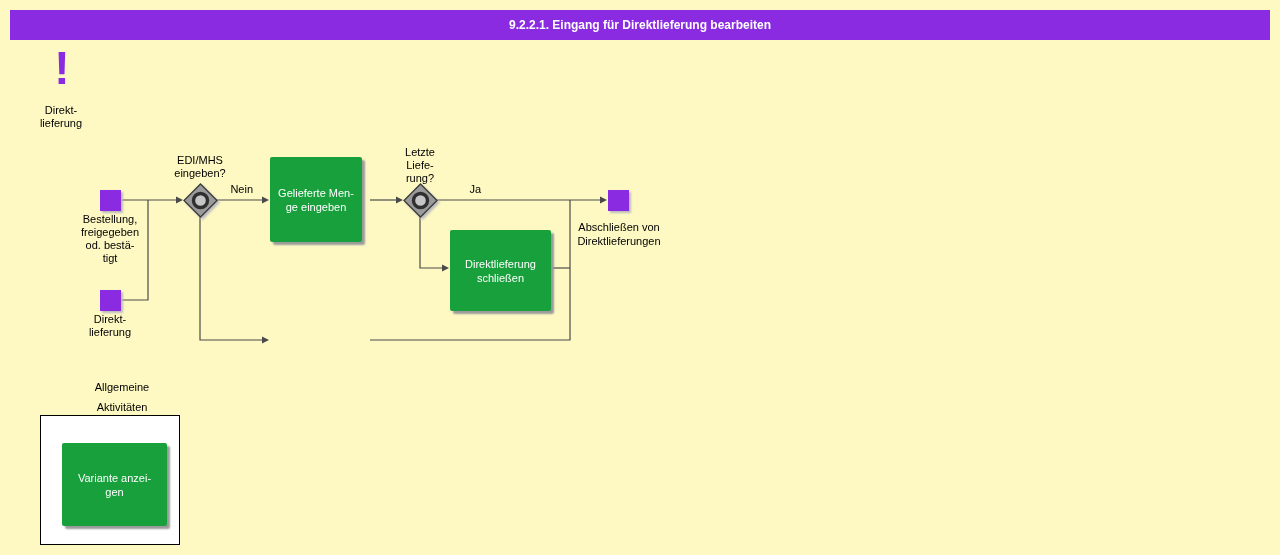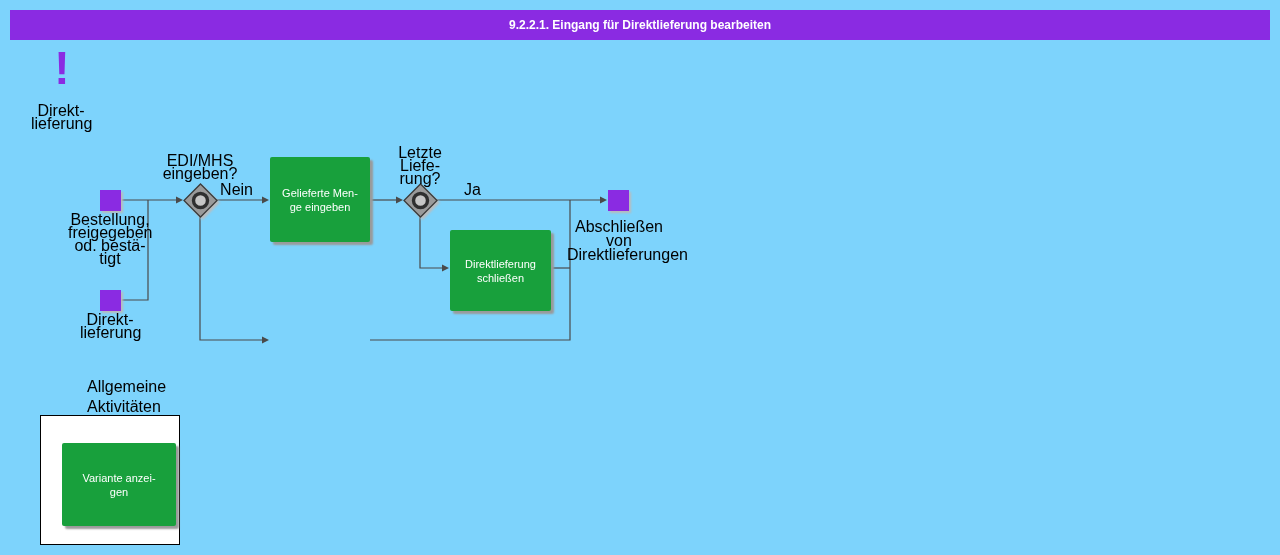--- a/index.html
+++ b/index.html
@@ -2,35 +2,35 @@
 <html style="--purple: #8A2BE2; --green: #18A03C; --wire: #4A4A4A;"><head>
 <meta charset="utf-8">
 <style>
   :root{
     --purple:#8A2BE2;
     --green:#18A03C;
     --wire:#4A4A4A;
   }
   html,body{margin:0;padding:0;background:#fff;}
   body{font-family:"Liberation Sans",sans-serif;color:#000;}
-  .canvas{position:relative;width:1280px;height:555px;background:#7dd3fc;overflow:hidden;}
+  .canvas{position:relative;width:1280px;height:555px;background:#fef9c3;overflow:hidden;}
 
   .titlebar{
     position:absolute;left:10px;top:10px;width:1260px;height:30px;
     background:var(--purple);color:#fff;font-size:12px;font-weight:bold;
     display:flex;align-items:center;justify-content:center;
   }
 
   .warn{
     position:absolute;left:48px;top:42px;width:28px;height:52px;
     color:var(--purple);font-size:46px;font-weight:bold;line-height:52px;text-align:center;
   }
 
   .lbl{
-    position:absolute;font-size:16px;line-height:13px;text-align:center;
+    position:absolute;font-size:11px;line-height:13px;text-align:center;
     white-space:pre-line;color:#000;
   }
   .lbl.lh14{line-height:14px;}
   .lbl.left{text-align:right;}
   .legend-heading{line-height:20px;text-align:center;}
 
   .sq{
     position:absolute;width:21px;height:21px;background:var(--purple);
     box-shadow:2px 2px 2px #bbb;
   }
@@ -94,21 +94,21 @@
 lieferung</div>
 
   <svg class="gateway" style="left:182px;top:182px;" width="37" height="37">
     <polygon points="18.5,2 35,18.5 18.5,35 2,18.5" fill="#9a9a9a" stroke="#3a3a3a" stroke-width="1.3"></polygon>
     <circle cx="18.5" cy="18.5" r="7" fill="#c6c6c6" stroke="#2f2f2f" stroke-width="3.4"></circle>
   </svg>
   <div class="lbl" style="left:160px;top:154px;width:80px;">EDI/MHS
 eingeben?</div>
   <div class="lbl left" style="left:219px;top:183px;width:34px;">Nein</div>
 
-  <div class="task" style="left:270px;top:157px;width:100px;height:85px;">Gelieferte Men-
+  <div class="task" style="left:270px;top:157px;width:92px;height:85px;">Gelieferte Men-
 ge eingeben</div>
 
   <svg class="gateway" style="left:402px;top:182px;" width="37" height="37">
     <polygon points="18.5,2 35,18.5 18.5,35 2,18.5" fill="#9a9a9a" stroke="#3a3a3a" stroke-width="1.3"></polygon>
     <circle cx="18.5" cy="18.5" r="7" fill="#c6c6c6" stroke="#2f2f2f" stroke-width="3.4"></circle>
   </svg>
   <div class="lbl" style="left:395px;top:146px;width:50px;">Letzte
 Liefe-
 rung?</div>
   <div class="lbl left" style="left:457px;top:183px;width:24px;">Ja</div>
@@ -117,16 +117,16 @@
 schließen</div>
 
   <div class="sq" style="left:608px;top:190px;"></div>
   <div class="lbl lh14" style="left:567px;top:220px;width:104px;">Abschließen von
 Direktlieferungen</div>
 
 
   <div class="lbl legend-heading" style="left:87px;top:377px;width:70px;">Allgemeine
 Aktivitäten</div>
   <div class="legend-box"></div>
-  <div class="task" style="left:62px;top:443px;width:114px;height:83px;">Variante anzei-
+  <div class="task" style="left:62px;top:443px;width:105px;height:83px;">Variante anzei-
 gen</div>
 
 </div>
 
 </body></html>

